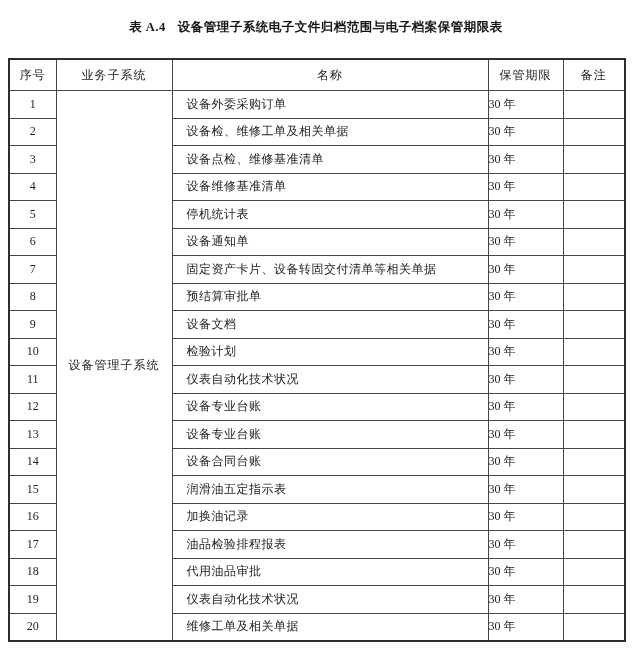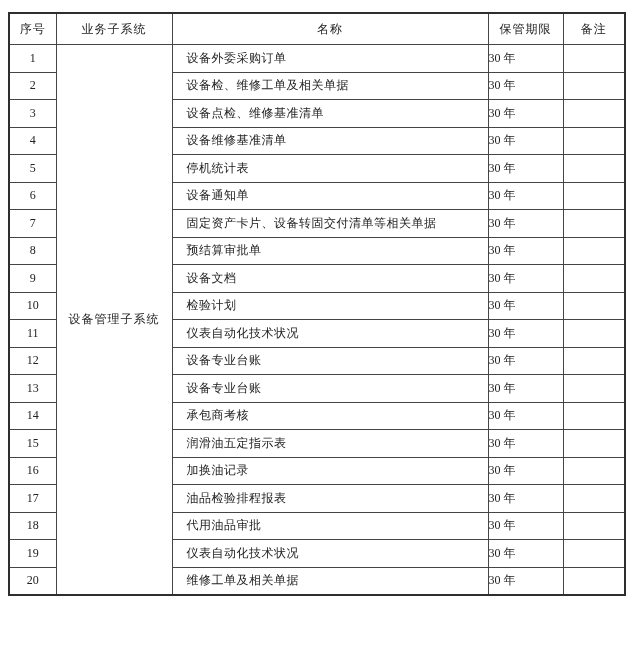--- a/index.html
+++ b/index.html
@@ -23,21 +23,21 @@
     font-weight: bold;
     font-size: 12.5px;
     line-height: 13px;
     letter-spacing: 0.5px;
     color: #161616;
   }
   .caption .tbl-num {
     margin-right: 12px;
   }
   table.archive-table {
-    margin: 12px 0 0 8px;
+    margin: 24px 0 0 8px;
     width: 616px;
     border-collapse: collapse;
     table-layout: fixed;
     border: 2px solid #2e2e2e;
   }
   .archive-table th,
   .archive-table td {
     border: 1px solid #454545;
     font-size: 12px;
     font-weight: normal;
@@ -58,20 +58,23 @@
   .c-sys    { text-align: center; letter-spacing: 1px; }
   .c-name   { text-align: left; padding-left: 14px !important; letter-spacing: 0.5px; }
   .c-period { }
   .c-note   { text-align: center; }
 </style>
 </head>
 <body>
 
 <div class="page">
 
+  <div class="caption">
+    <span class="tbl-num">表 A.4</span><span>设备管理子系统电子文件归档范围与电子档案保管期限表</span>
+  </div>
 
   <table class="archive-table">
     <colgroup>
       <col style="width:47px">
       <col style="width:116px">
       <col style="width:316px">
       <col style="width:75px">
       <col style="width:62px">
     </colgroup>
     <thead>
@@ -158,21 +161,21 @@
           <td class="c-note"></td>
         </tr>
         <tr>
           <td class="c-num">13</td>
           <td class="c-name">设备专业台账</td>
           <td class="c-period">30 年</td>
           <td class="c-note"></td>
         </tr>
         <tr>
           <td class="c-num">14</td>
-          <td class="c-name">承包商考核</td>
+          <td class="c-name">设备合同台账</td>
           <td class="c-period">30 年</td>
           <td class="c-note"></td>
         </tr>
         <tr>
           <td class="c-num">15</td>
           <td class="c-name">润滑油五定指示表</td>
           <td class="c-period">30 年</td>
           <td class="c-note"></td>
         </tr>
         <tr>

